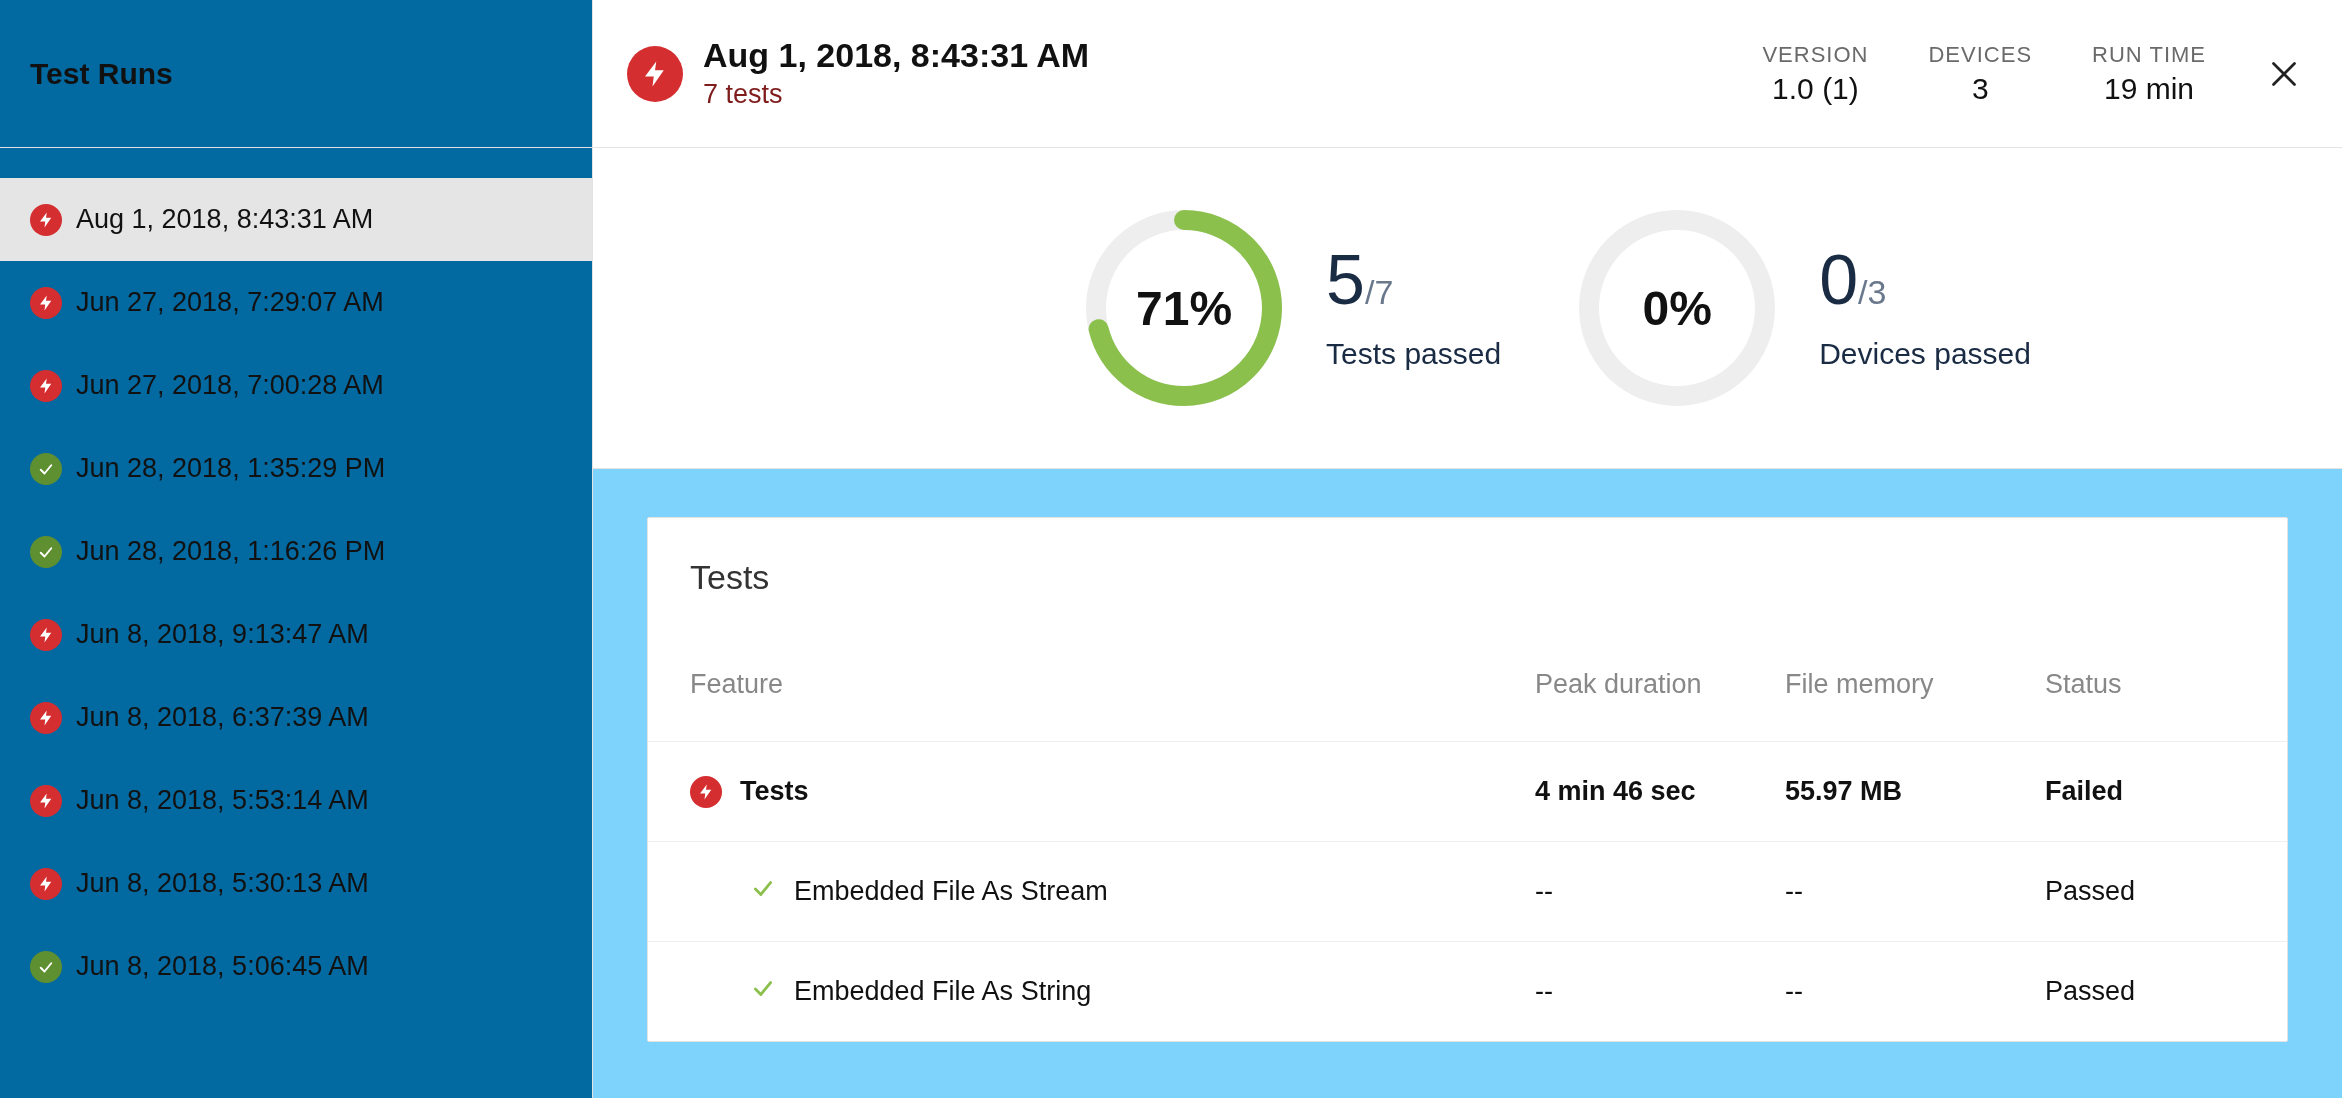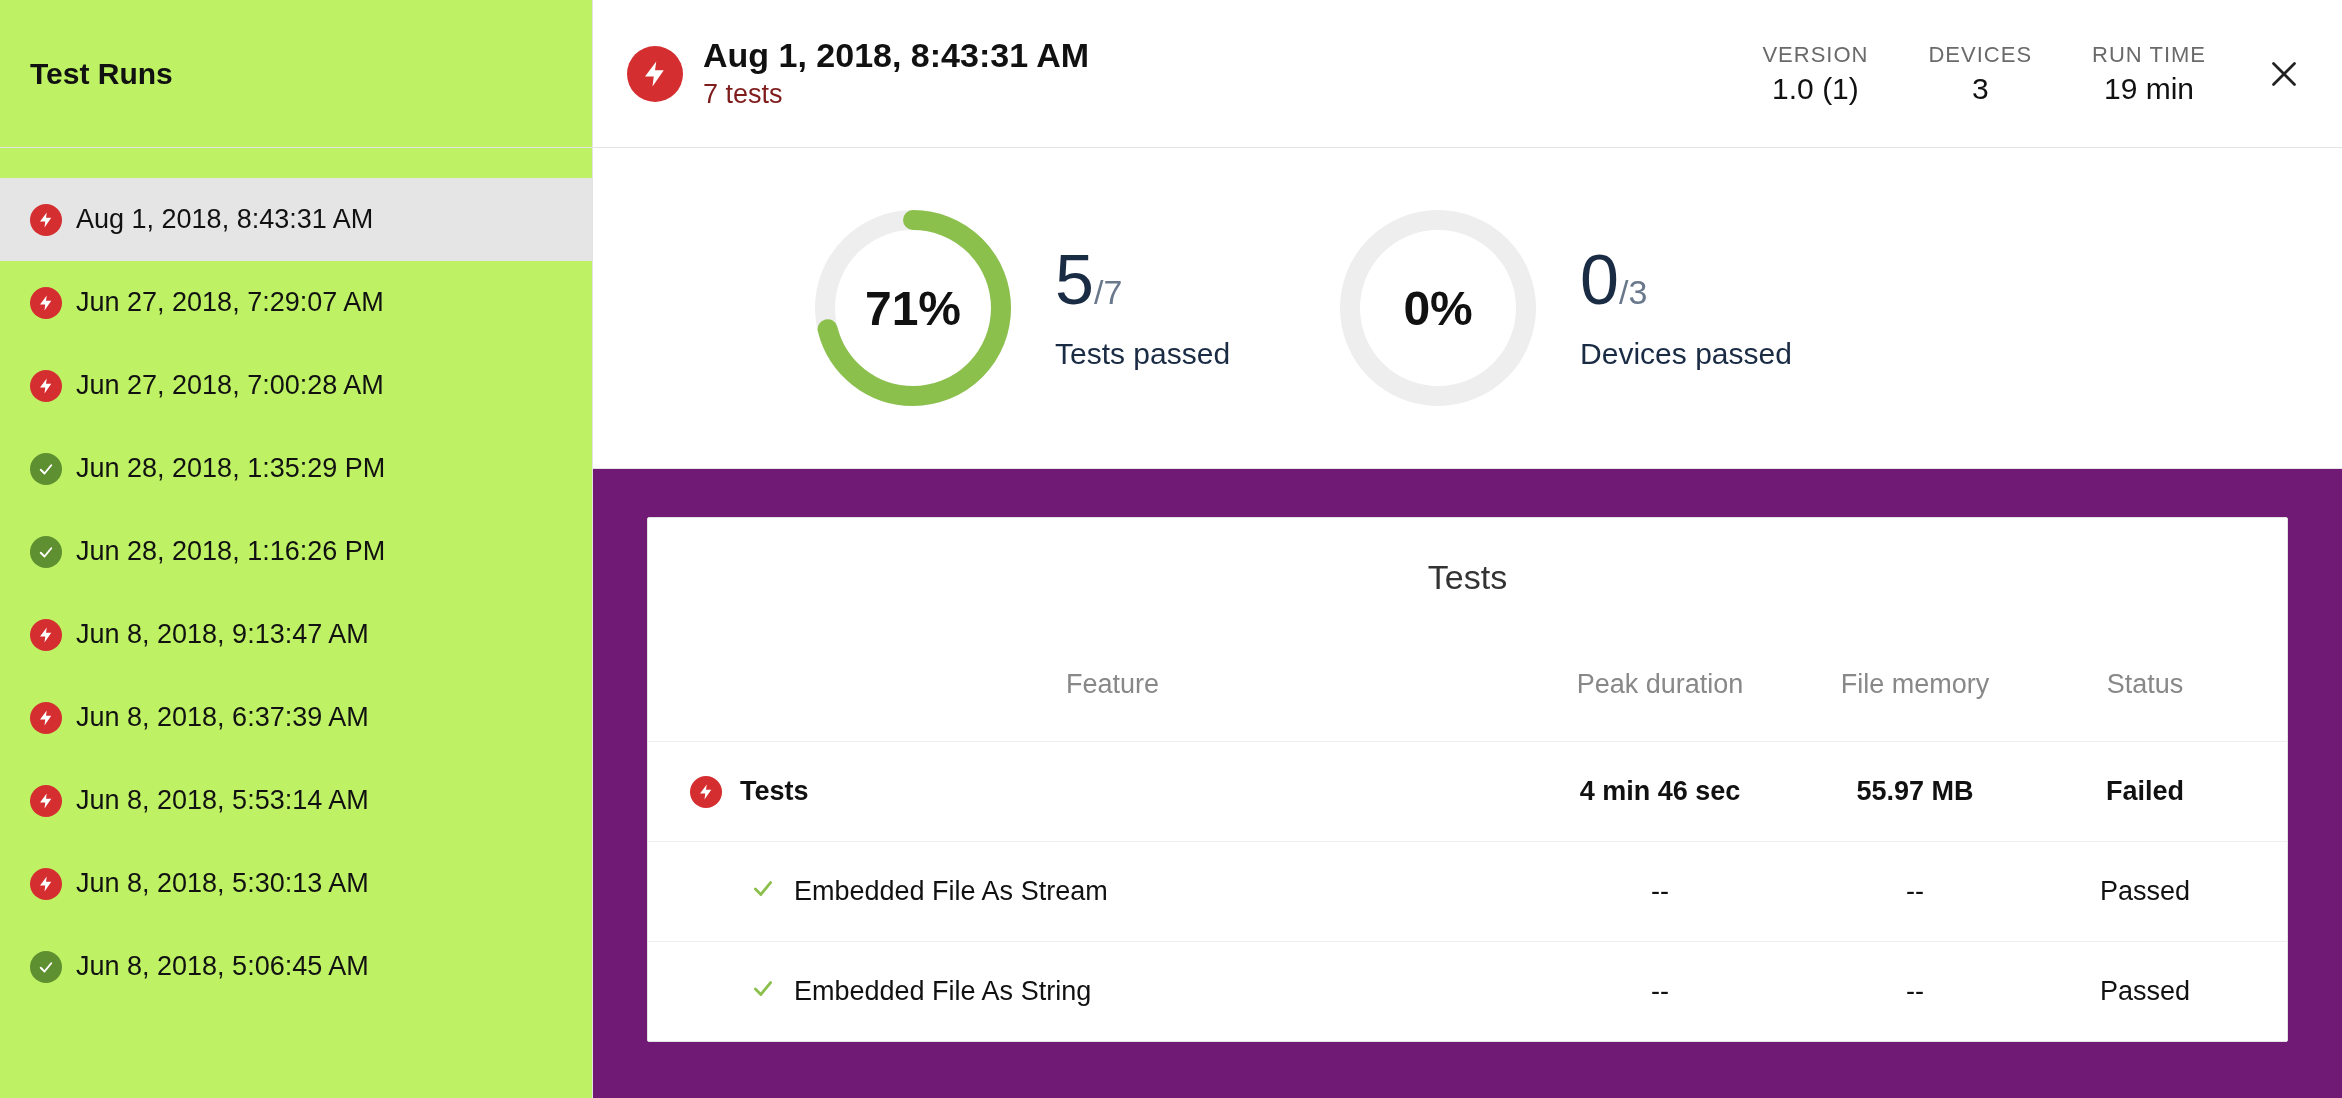--- a/index.html
+++ b/index.html
@@ -9,21 +9,21 @@
     color: #111;
     width: 2342px;
     height: 1098px;
     overflow: hidden;
     display: flex;
   }
 
   
   .sidebar {
     width: 593px;
-    background: #bef264;
+    background: #0369a1;
     border-right: 1px solid #e3e3e3;
     display: flex;
     flex-direction: column;
   }
   .sidebar-header {
     padding: 0 30px;
     height: 148px;
     display: flex;
     align-items: center;
     border-bottom: 1px solid #e3e3e3;
@@ -114,23 +114,23 @@
     cursor: pointer;
     color: #222;
   }
   .close-btn svg { display: block; }
 
   
   .summary {
     border-bottom: 1px solid #e3e3e3;
     padding: 60px 40px 60px 40px;
     display: flex;
-    gap: 108px;
-    align-items: center;
-    justify-content: flex-start;
+    gap: 76px;
+    align-items: center;
+    justify-content: center;
     padding-left: 220px;
   }
   .dial-group {
     display: flex;
     align-items: center;
     gap: 42px;
   }
   .dial { position: relative; width: 200px; height: 200px; }
   .dial svg { width: 200px; height: 200px; transform: rotate(-90deg); }
   .dial-center {
@@ -142,25 +142,24 @@
   .dial-frac {
     font-size: 70px; font-weight: 300; color: #1a2b44; line-height: 1;
     display: flex; align-items: baseline;
   }
   .dial-frac .num { font-weight: 300; }
   .dial-frac .den { font-size: 34px; color: #6a788c; font-weight: 300; }
   .dial-caption { font-size: 30px; color: #1a2b44; margin-top: 22px; }
 
   
   .tests-region {
-    background: #701a75;
+    background: #7dd3fc;
     flex: 1;
     padding: 48px 54px 0 54px;
     overflow: hidden;
-    text-align: center;
   }
   .card {
     background: #fff;
     border: 1px solid #e3e3e3;
     border-radius: 2px;
   }
   .card-title {
     font-size: 34px;
     font-weight: 400;
     color: #333;

